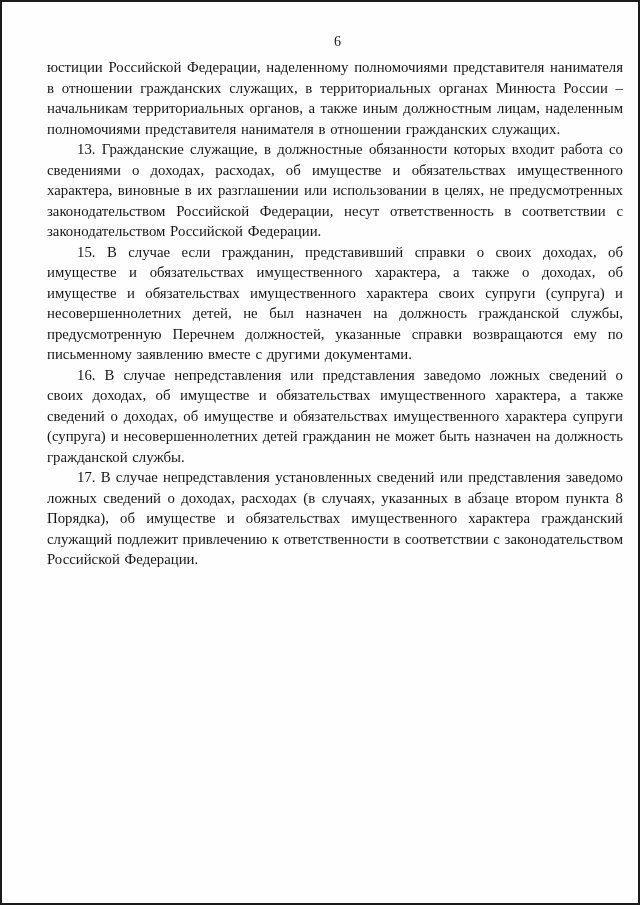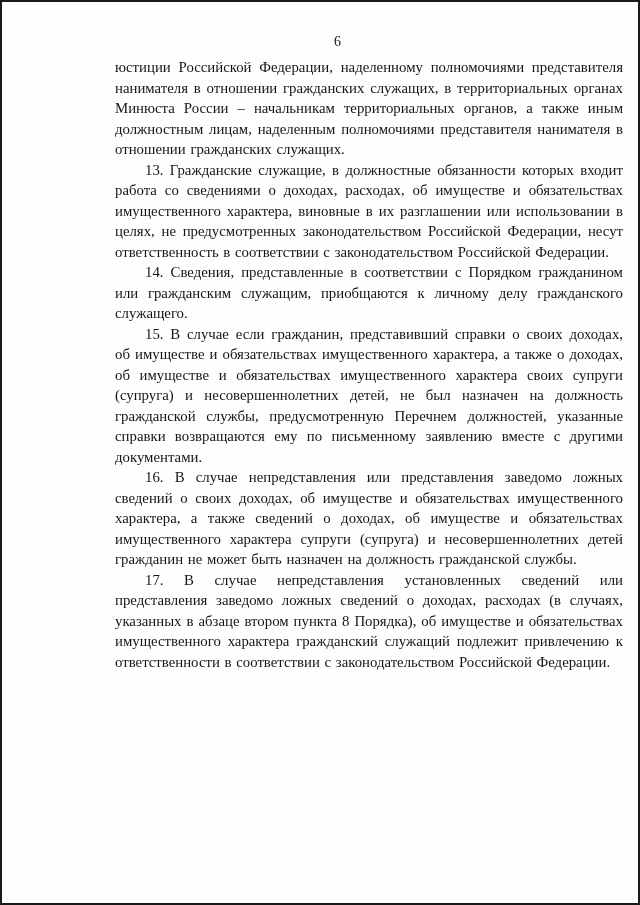--- a/index.html
+++ b/index.html
@@ -19,40 +19,38 @@
     overflow: hidden;
   }
   .page-number {
     text-align: center;
     font-size: 14px;
     padding-top: 32px;
     padding-left: 50px; 
     padding-right: 15px;
   }
   .content {
-    padding: 7px 15px 0 65px;
+    padding: 7px 15px 0 45px;
     font-size: 14.8px;
     line-height: 20.5px;
     text-align: justify;
-    margin-left: 48px;
   }
   p.para {
     margin: 0;
     word-spacing: 1px;
   }
   p.para.indent {
     text-indent: 30px;
   }
 </style>
 </head>
 <body>
 
 <div class="page">
   <div class="page-number">6</div>
   <div class="content" id="paragraphs">
       <p class="para">юстиции Российской Федерации, наделенному полномочиями представителя нанимателя в отношении гражданских служащих, в территориальных органах Минюста России – начальникам территориальных органов, а также иным должностным лицам, наделенным полномочиями представителя нанимателя в отношении гражданских служащих.</p>
       <p class="para indent">13. Гражданские служащие, в должностные обязанности которых входит работа со сведениями о доходах, расходах, об имуществе и обязательствах имущественного характера, виновные в их разглашении или использовании в целях, не предусмотренных законодательством Российской Федерации, несут ответственность в соответствии с законодательством Российской Федерации.</p>
-      <p class="para indent">14. Сведения, представленные в соответствии с Порядком гражданином или гражданским служащим, приобщаются к личному делу гражданского служащего.</p>
       <p class="para indent">15. В случае если гражданин, представивший справки о своих доходах, об имуществе и обязательствах имущественного характера, а также о доходах, об имуществе и обязательствах имущественного характера своих супруги (супруга) и несовершеннолетних детей, не был назначен на должность гражданской службы, предусмотренную Перечнем должностей, указанные справки возвращаются ему по письменному заявлению вместе с другими документами.</p>
       <p class="para indent">16. В случае непредставления или представления заведомо ложных сведений о своих доходах, об имуществе и обязательствах имущественного характера, а также сведений о доходах, об имуществе и обязательствах имущественного характера супруги (супруга) и несовершеннолетних детей гражданин не может быть назначен на должность гражданской службы.</p>
       <p class="para indent">17. В случае непредставления установленных сведений или представления заведомо ложных сведений о доходах, расходах (в случаях, указанных в абзаце втором пункта 8 Порядка), об имуществе и обязательствах имущественного характера гражданский служащий подлежит привлечению к ответственности в соответствии с законодательством Российской Федерации.</p>
     </div>
 </div>
 
 </body></html>

